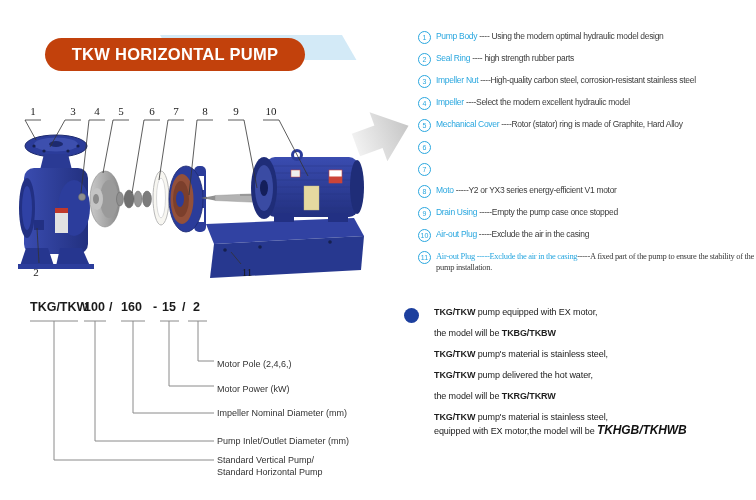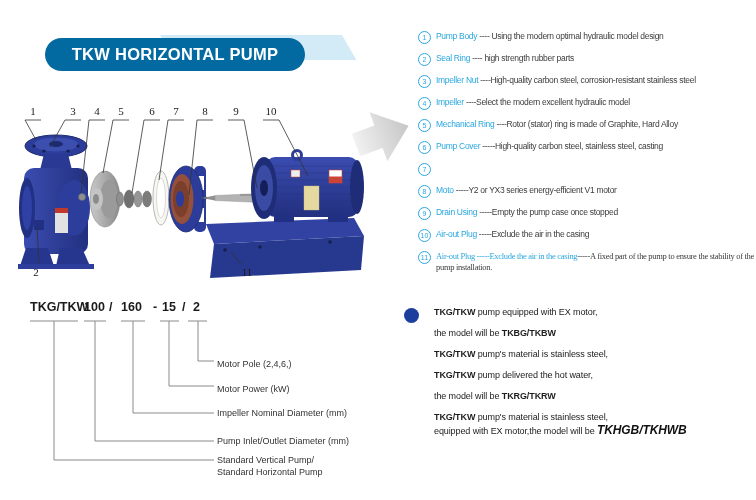--- a/index.html
+++ b/index.html
@@ -3,21 +3,21 @@
 <meta charset="utf-8">
 <style>
   html,body { margin:0; padding:0; background:#fff; }
   .page { position:relative; width:756px; height:500px; background:#ffffff;
           font-family:"Liberation Sans", sans-serif; overflow:hidden; }
 
   
   .banner-back { position:absolute; left:160px; top:35px; width:182px; height:25px;
                  background:#d3eaf7; transform:skewX(30deg); transform-origin:0 0; }
   .banner-pill { position:absolute; left:45px; top:38px; width:260px; height:33px;
-                 background:#0369a1; border-radius:17px; display:flex;
+                 background:#c2410c; border-radius:17px; display:flex;
                  align-items:center; justify-content:center; }
   .banner-pill span { color:#ffffff; font-weight:bold; font-size:16.5px; letter-spacing:.3px; }
 
   
   .diagram { position:absolute; left:10px; top:100px; }
   .big-arrow { position:absolute; left:350px; top:95px; }
   .dnum { font-family:"Liberation Serif", serif; font-size:11px; fill:#1a1a1a; }
 
   
   .parts-list { position:absolute; left:418px; top:31px; width:338px;
@@ -211,25 +211,24 @@
     <div class="p-item">
       <span class="p-circ">3</span>
       <span class="p-txt"><span class="p-name">Impeller Nut</span><span class="p-desc"> ----High-quality carbon steel, corrosion-resistant stainless steel</span></span>
     </div>
     <div class="p-item">
       <span class="p-circ">4</span>
       <span class="p-txt"><span class="p-name">Impeller</span><span class="p-desc"> ----Select the modern excellent hydraulic model</span></span>
     </div>
     <div class="p-item">
       <span class="p-circ">5</span>
-      <span class="p-txt"><span class="p-name">Mechanical Ring</span><span class="p-desc"> ----Rotor (stator) ring is made of Graphite, Hard Alloy</span></span>
+      <span class="p-txt"><span class="p-name">Mechanical Cover</span><span class="p-desc"> ----Rotor (stator) ring is made of Graphite, Hard Alloy</span></span>
     </div>
     <div class="p-item">
       <span class="p-circ">6</span>
-      <span class="p-txt"><span class="p-name">Pump Cover</span><span class="p-desc"> -----High-quality carbon steel, stainless steel, casting</span></span>
     </div>
     <div class="p-item">
       <span class="p-circ">7</span>
     </div>
     <div class="p-item">
       <span class="p-circ">8</span>
       <span class="p-txt"><span class="p-name">Moto</span><span class="p-desc"> -----Y2 or YX3 series energy-efficient V1 motor</span></span>
     </div>
     <div class="p-item">
       <span class="p-circ">9</span>

